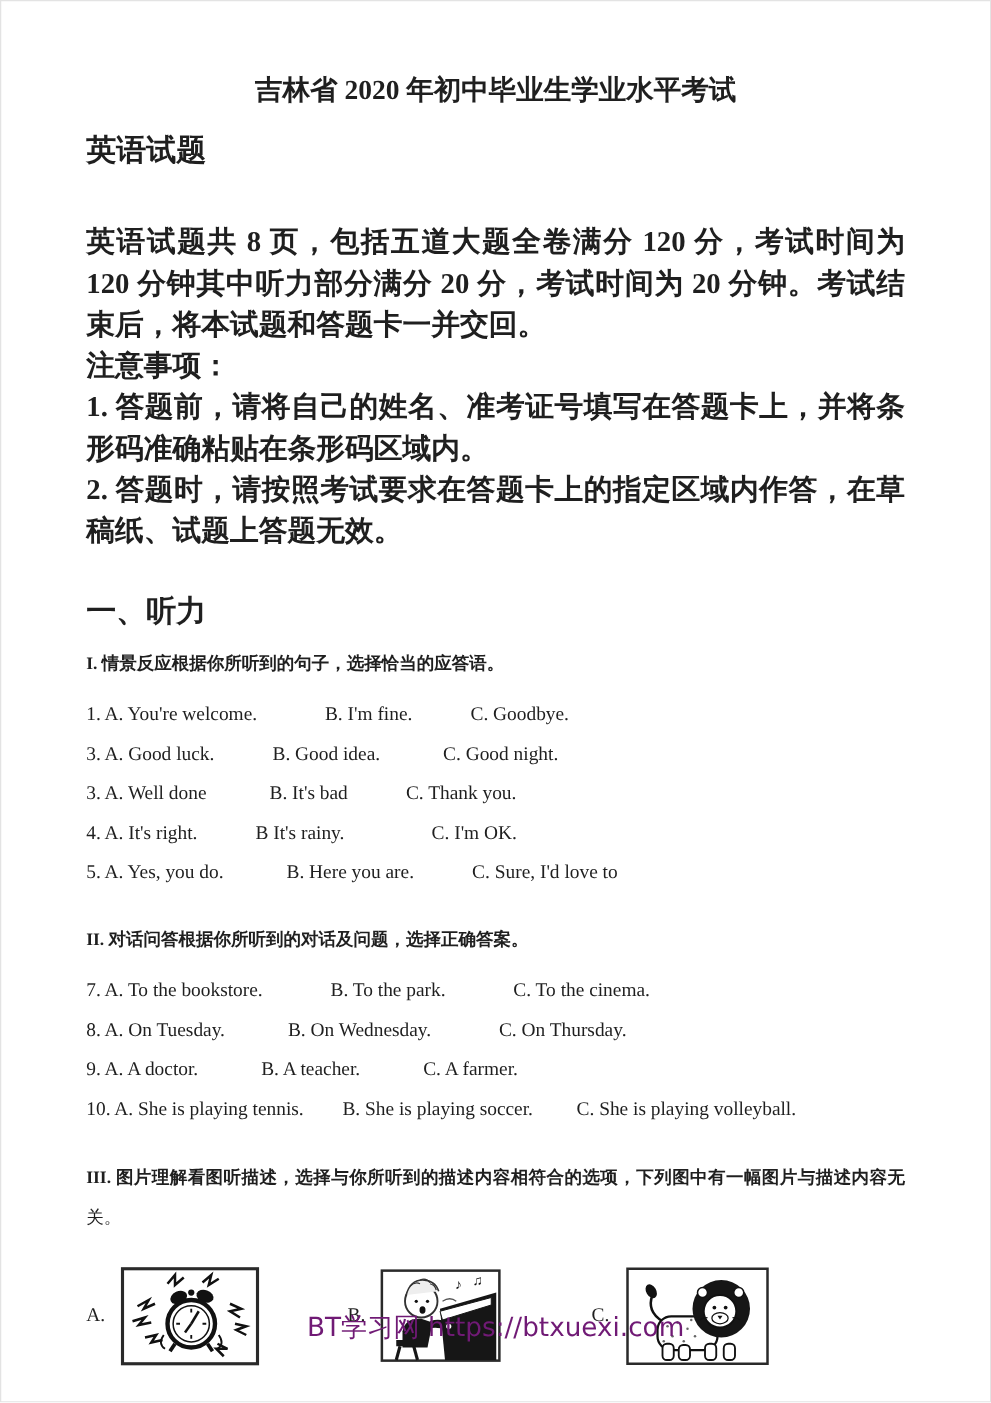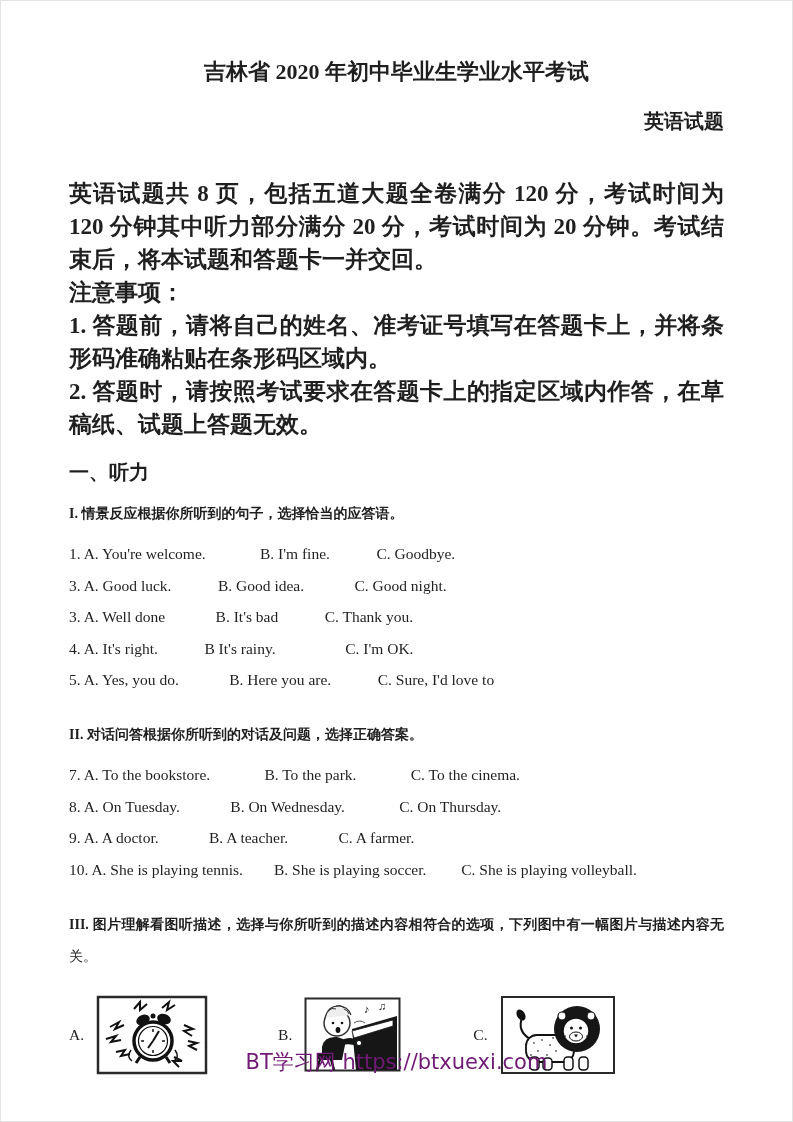--- a/index.html
+++ b/index.html
@@ -8,27 +8,27 @@
     font-family:"Liberation Serif", serif;color:#1f1f1f;overflow:hidden;
   }
   .page{
     box-sizing:border-box;width:793px;height:1122px;
     border:1px solid #e3e3e3;padding:58px 68px 0 68px;
   }
   .doc-title{
     text-align:center;font-weight:bold;font-size:22px;line-height:26px;margin:0;
   }
   .doc-subtitle{
-    text-align:right;font-weight:bold;font-size:20px;line-height:24px;margin:24px 0 0 0;
+    text-align:left;font-weight:bold;font-size:24px;line-height:24px;margin:24px 0 0 0;
   }
   .cn-bold{font-weight:bold;font-size:23px;line-height:33px;text-align:justify;margin:0;}
   .intro{margin-top:44px;}
   .notes-heading{margin-top:0;}
   .note{margin-top:0;}
-  .sec-heading{font-weight:bold;font-size:20px;line-height:22px;margin:20px 0 0 0;}
+  .sec-heading{font-weight:bold;font-size:24px;line-height:22px;margin:38px 0 0 0;}
   .part-heading{font-weight:bold;font-size:14px;line-height:32px;margin:15px 0 0 0;text-align:justify;}
   .part-heading .light{font-weight:normal;}
   .q-list{margin-top:16px;}
   .q-line{
     font-size:15.5px;line-height:16px;margin:0 0 15.5px 0;white-space:pre-wrap;
   }
   .gap-lg{margin-top:31px;}
   .pic-row{
     display:flex;align-items:center;margin-top:22px;
   }

